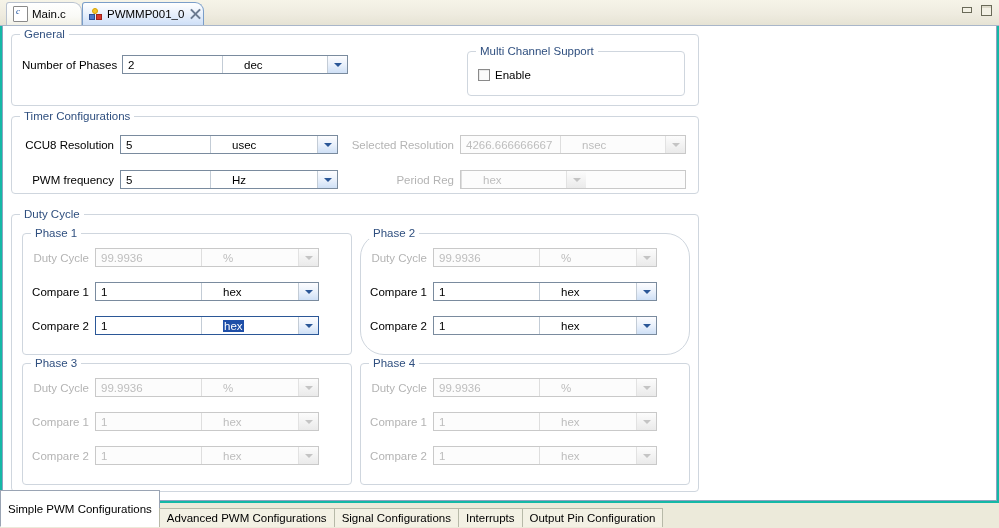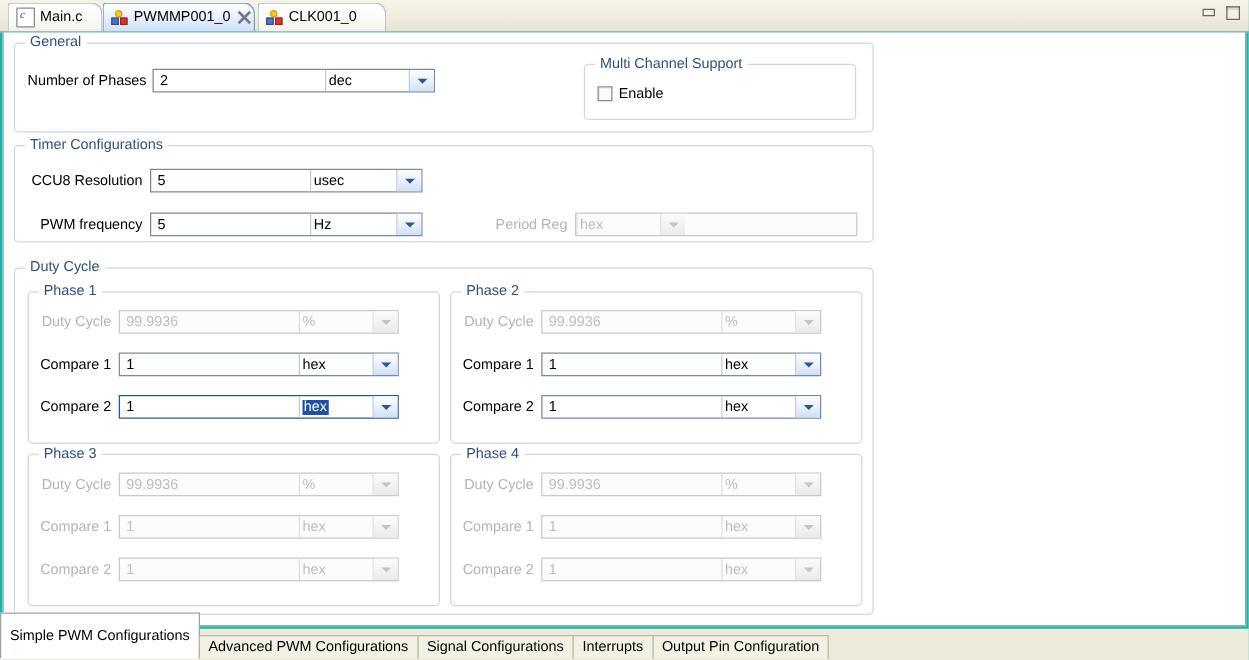--- a/index.html
+++ b/index.html
@@ -112,21 +112,21 @@
   }
   .combo.dim{border-color:#c9c9c9;background:#fcfcfc;}
   .combo .val{
     flex:1 1 auto;display:flex;align-items:center;
     padding-left:5px;font-size:11.5px;color:#000;overflow:hidden;white-space:nowrap;
   }
   .combo.dim .val{color:#bdbdbd;}
   .combo .unit{
     flex:0 0 auto;display:flex;align-items:center;
     border-left:1px solid #c3ccd6;
-    padding:0 2px;font-size:11.5px;color:#000;white-space:nowrap;
+    padding:0 21px;font-size:11.5px;color:#000;white-space:nowrap;
   }
   .combo.dim .unit{color:#bdbdbd;border-left-color:#dedede;}
   .combo .unit .sel{background:#1f4fa8;color:#ffffff;padding:0 1px;}
   .combo .arrow{
     flex:0 0 auto;width:19px;display:flex;align-items:center;justify-content:center;
     background:linear-gradient(to bottom,#fdfdff 0%,#eaf1fb 50%,#cfe0f6 100%);
     border-left:1px solid #c3ccd6;
   }
   .combo.dim .arrow{background:linear-gradient(to bottom,#fcfcfc 0%,#f3f3f3 50%,#eaeaea 100%);border-left-color:#e2e2e2;}
   .caret{
@@ -176,28 +176,20 @@
     <div class="tab t-pwm active">
       <span class="ico-app">
         <i class="y"></i>
           <i class="b"></i>
           <i class="r"></i>
       </span>
       <span>PWMMP001_0</span>
       <span class="tab-close"></span>
     </div>
 
-    <div class="tab t-clk">
-      <span class="ico-app">
-        <i class="y"></i>
-          <i class="b"></i>
-          <i class="r"></i>
-      </span>
-      <span>CLK001_0</span>
-    </div>
 
     <div class="winctrls">
       <span class="wbtn min"></span>
       <span class="wbtn max"></span>
     </div>
   </div>
 
   <div class="canvas">
 
     <div class="group" style="left:8px;top:8px;width:688px;height:72px;">
@@ -241,20 +233,30 @@
         <span class="lbl" style="width:100px;">PWM frequency</span>
         <span class="combo" style="width:218px;">
           <span class="val">5</span>
           <span class="unit" style="width:64px;">Hz</span>
           <span class="arrow">
               <span class="caret"></span>
             </span>
         </span>
       </div>
 
+      <div class="row" style="left:336px;top:18px;">
+        <span class="lbl dim" style="width:112px;">Selected Resolution</span>
+        <span class="combo dim" style="width:226px;">
+          <span class="val">4266.666666667</span>
+          <span class="unit" style="width:62px;">nsec</span>
+          <span class="arrow">
+              <span class="caret"></span>
+            </span>
+        </span>
+      </div>
 
       <div class="row" style="left:336px;top:53px;">
         <span class="lbl dim" style="width:112px;">Period Reg</span>
         <span class="combo dim" style="width:226px;">
           <span class="unit" style="width:62px;">hex</span>
           <span class="arrow">
               <span class="caret"></span>
             </span>
         </span>
       </div>
@@ -295,21 +297,21 @@
             <span class="unit" style="width:54px;">
                 <span class="sel">hex</span>
               </span>
             <span class="arrow">
                 <span class="caret"></span>
               </span>
           </span>
         </div>
       </div>
 
-      <div class="group inner" style="left:348px;top:18px;width:330px;height:122px;">
+      <div class="group inner" style="left:348px;top:18px;width:330px;height:122px;border-radius:24px;">
         <span class="legend">Phase 2</span>
 
         <div class="row" style="left:6px;top:14px;">
           <span class="lbl dim" style="width:66px;">Duty Cycle</span>
           <span class="combo dim" style="width:224px;">
             <span class="val">99.9936</span>
             <span class="unit" style="width:54px;">%</span>
             <span class="arrow">
                 <span class="caret"></span>
               </span>

